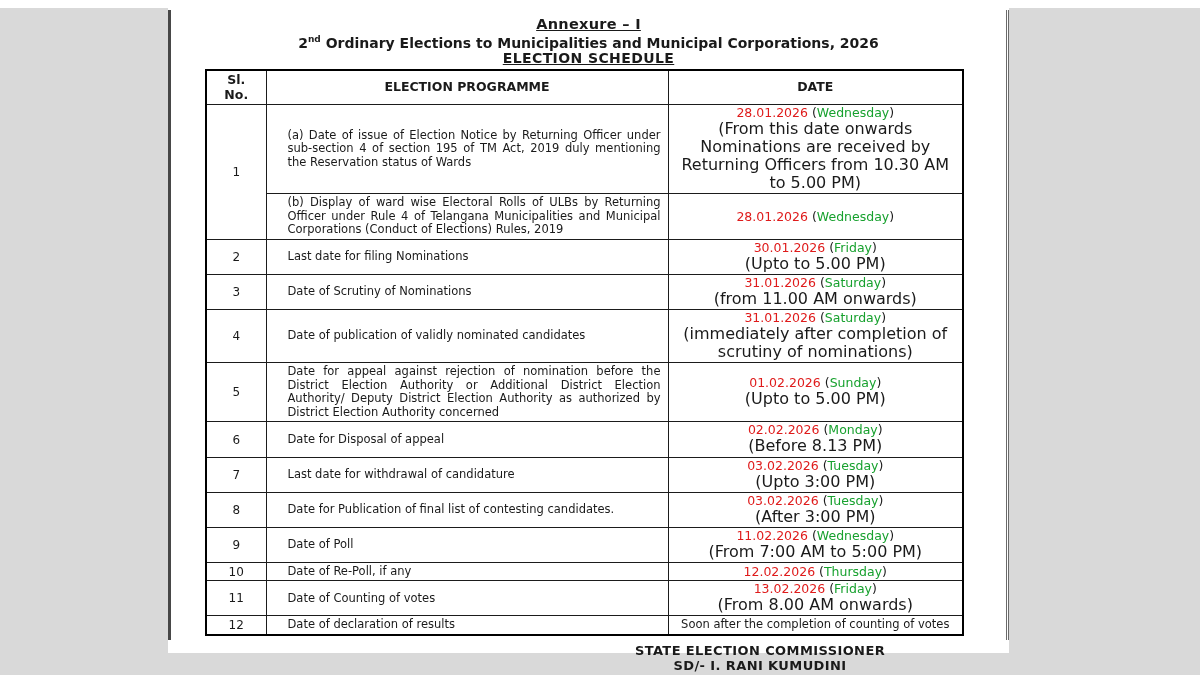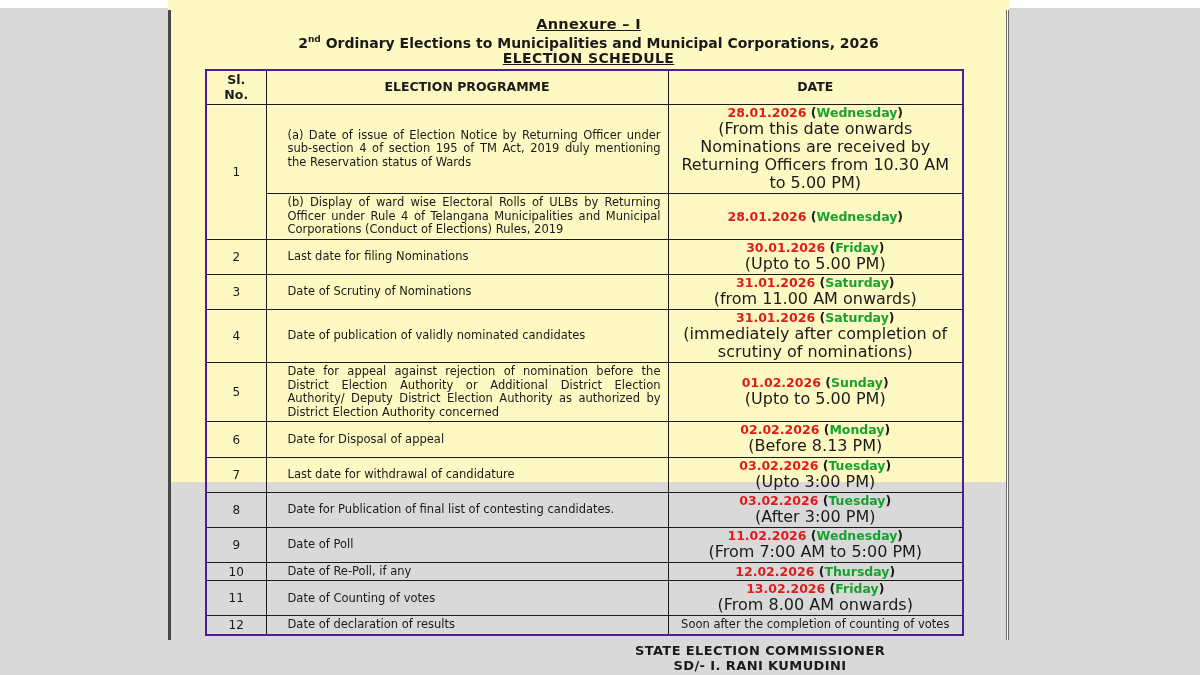--- a/index.html
+++ b/index.html
@@ -7,22 +7,22 @@
   body {
     background: #d9d9d9;
     font-family: "DejaVu Sans", "Liberation Sans", sans-serif;
     color: #1a1a1a;
   }
   .top-strip {
     position: absolute; left: 0; top: 0; width: 1200px; height: 8px;
     background: #ffffff;
   }
   .paper {
-    position: absolute; left: 168px; top: 0; width: 841px; height: 482px;
-    background: #fef9c3;
+    position: absolute; left: 168px; top: 0; width: 841px; height: 653px;
+    background: #ffffff;
   }
   .edge { position: absolute; top: 10px; height: 630px; width: 3px; background: #474747; }
   .edge-left  { left: 0; }
   .edge-right { right: 0; background: linear-gradient(to right, #6a6a6a 0 1px, #fff 1px 2px, #6a6a6a 2px 3px); }
   .content { position: relative; padding-top: 17px; }
 
   .doc-header { text-align: center; line-height: 1.0; }
   .annexure {
     font-weight: bold; font-size: 14.5px; text-decoration: underline;
     letter-spacing: 0.3px; margin-bottom: 3px;
@@ -30,41 +30,41 @@
   .main-title { font-weight: bold; font-size: 14px; margin-bottom: 2px; }
   .main-title sup { font-size: 9px; }
   .schedule-title {
     font-weight: bold; font-size: 14px; text-decoration: underline;
     letter-spacing: 0.4px; margin-bottom: 4px;
   }
 
   table.schedule {
     margin-left: 37px; width: 757px;
     border-collapse: collapse; table-layout: fixed;
-    border: 2px solid #4c1d95;
+    border: 2px solid #000000;
   }
   .schedule th, .schedule td {
     border: 1px solid #1b1b1b;
     vertical-align: middle;
   }
   .schedule th {
     font-size: 12.5px; font-weight: bold; text-align: center;
     padding: 2px 2px; line-height: 1.15; white-space: pre-line;
   }
   col.c-sl   { width: 60px; }
   col.c-prog { width: 402px; }
   col.c-date { width: 295px; }
 
   td.sl { text-align: center; font-size: 12px; padding: 1px; }
   td.prog {
     font-size: 11.5px; text-align: justify; text-justify: inter-word;
     padding: 2px 7px 2px 21px; line-height: 1.18; vertical-align: middle;
   }
   td.date { text-align: center; padding: 1px 3px; }
-  .dline { font-size: 12.5px; font-weight: bold; line-height: 1.12; }
+  .dline { font-size: 12.5px; font-weight: normal; line-height: 1.12; }
   .dline .d-red   { color: var(--date-red); }
   .dline .d-green { color: var(--day-green); }
   .dnote { font-size: 16px; line-height: 1.13; color: #1a1a1a; }
   .dplain { font-size: 11.5px; line-height: 1.2; color: #1a1a1a; }
 
   .signature {
     margin-top: 8px; margin-left: 377px; width: 430px;
     text-align: center; font-weight: bold; font-size: 13px;
     line-height: 1.15; letter-spacing: 0.4px;
   }

